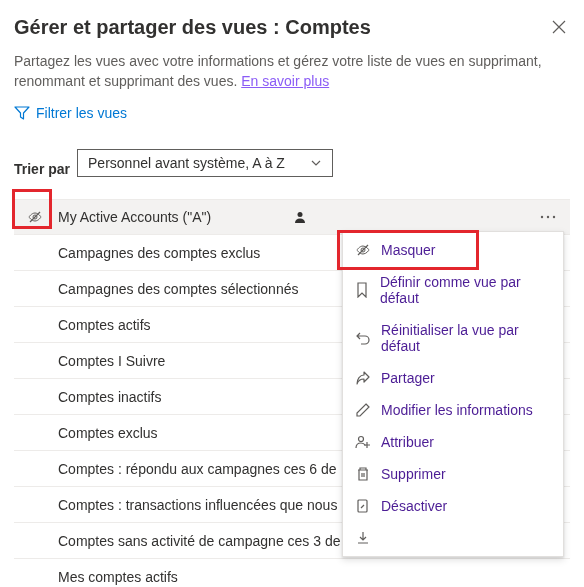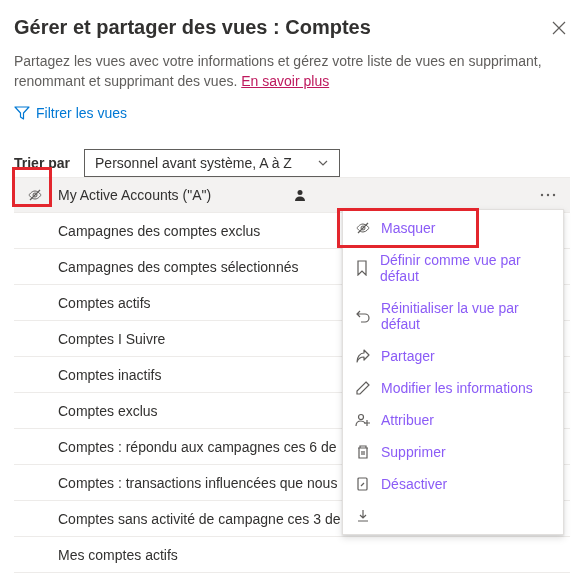--- a/index.html
+++ b/index.html
@@ -1,37 +1,37 @@
 <!DOCTYPE html>
 <html><head>
 <meta charset="utf-8">
 <style>
 * { box-sizing: border-box; margin: 0; padding: 0; }
 body { font-family: "Segoe UI", -apple-system, sans-serif; font-size: 14px; color: #323130; background: #fff; width: 584px; }
 .panel { padding: 16px 14px 0 14px; }
-.header { display: flex; justify-content: space-between; align-items: center; margin-bottom: 12px; }
+.header { display: flex; justify-content: space-between; align-items: flex-start; margin-bottom: 12px; }
 .header h1 { font-size: 20px; font-weight: 600; color: #323130; }
 .close-btn { background: none; border: none; cursor: pointer; padding: 4px; color: #605e5c; }
 .subtitle { color: #605e5c; font-size: 14px; line-height: 20px; margin-bottom: 14px; }
-.subtitle a { color: #be185d; text-decoration: underline; }
+.subtitle a { color: #8b5cf6; text-decoration: underline; }
 .filter-row { display: flex; align-items: center; gap: 6px; color: #0078d4; cursor: pointer; margin-bottom: 28px; font-size: 14px; margin-top: 8px; }
-.sort-row { display: flex; align-items: center; gap: 14px; }
+.sort-row { display: flex; align-items: flex-end; gap: 7px; margin-bottom: 22px; }
 .sort-label { font-size: 14px; font-weight: 600; }
 .sort-select { flex: 0 0 auto; width: 256px; display: flex; align-items: center; justify-content: space-between; border: 1px solid #605e5c; padding: 5px 10px; background: #fff; cursor: pointer; font-size: 14px; color: #323130; }
 .list { position: relative; }
 .list-item { display: flex; align-items: center; height: 36px; border-bottom: 1px solid #edebe9; padding-right: 10px; }
 .list-item.first { border-top: 1px solid #edebe9; background: #f3f2f1; }
 .hide-col { width: 42px; display: flex; align-items: center; justify-content: center; flex-shrink: 0; }
 .item-label { flex: 1; overflow: hidden; white-space: nowrap; text-overflow: ellipsis; padding-left: 2px; }
 .more-btn { background: none; border: none; cursor: pointer; color: #605e5c; padding: 4px; font-size: 16px; letter-spacing: 1px; height: 36px; display: flex; align-items: center; }
 .person-icon { margin-left: 6px; }
 .highlight-box { border: 3px solid #e3262d; position: absolute; pointer-events: none; }
 .hl1 { left: -2px; top: -10px; width: 40px; height: 40px; }
 .context-menu { position: absolute; top: 32px; right: 6px; width: 222px; background: #fff; box-shadow: 0 3.2px 7.2px rgba(0,0,0,.13), 0 .6px 1.8px rgba(0,0,0,.11); border: 1px solid #e1dfdd; z-index: 10; padding: 2px 0; }
-.menu-item { display: flex; align-items: center; gap: 10px; padding: 8px 12px; cursor: pointer; font-size: 14px; color: #8b5cf6; }
+.menu-item { display: flex; align-items: center; gap: 10px; padding: 8px 12px; cursor: pointer; font-size: 14px; color: #4c1d95; }
 .menu-icon { width: 16px; display: flex; align-items: center; justify-content: center; color: #605e5c; }
 .hl2 { left: -6px; top: -4px; width: 142px; height: 40px; }
 svg { display: block; }
 </style>
 </head>
 <body>
 
 <div class="panel">
   <div class="header">
     <h1>Gérer et partager des vues : Comptes</h1>

